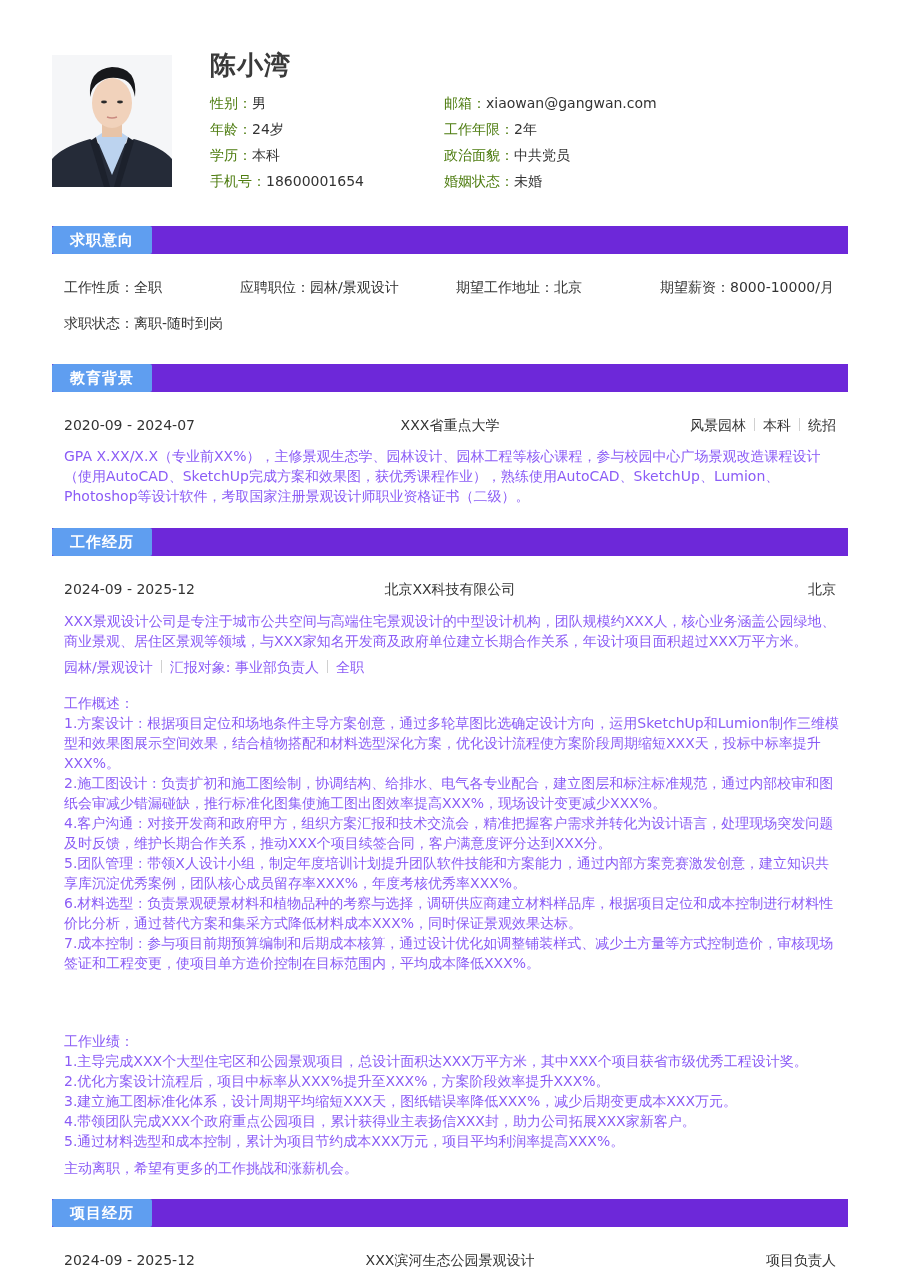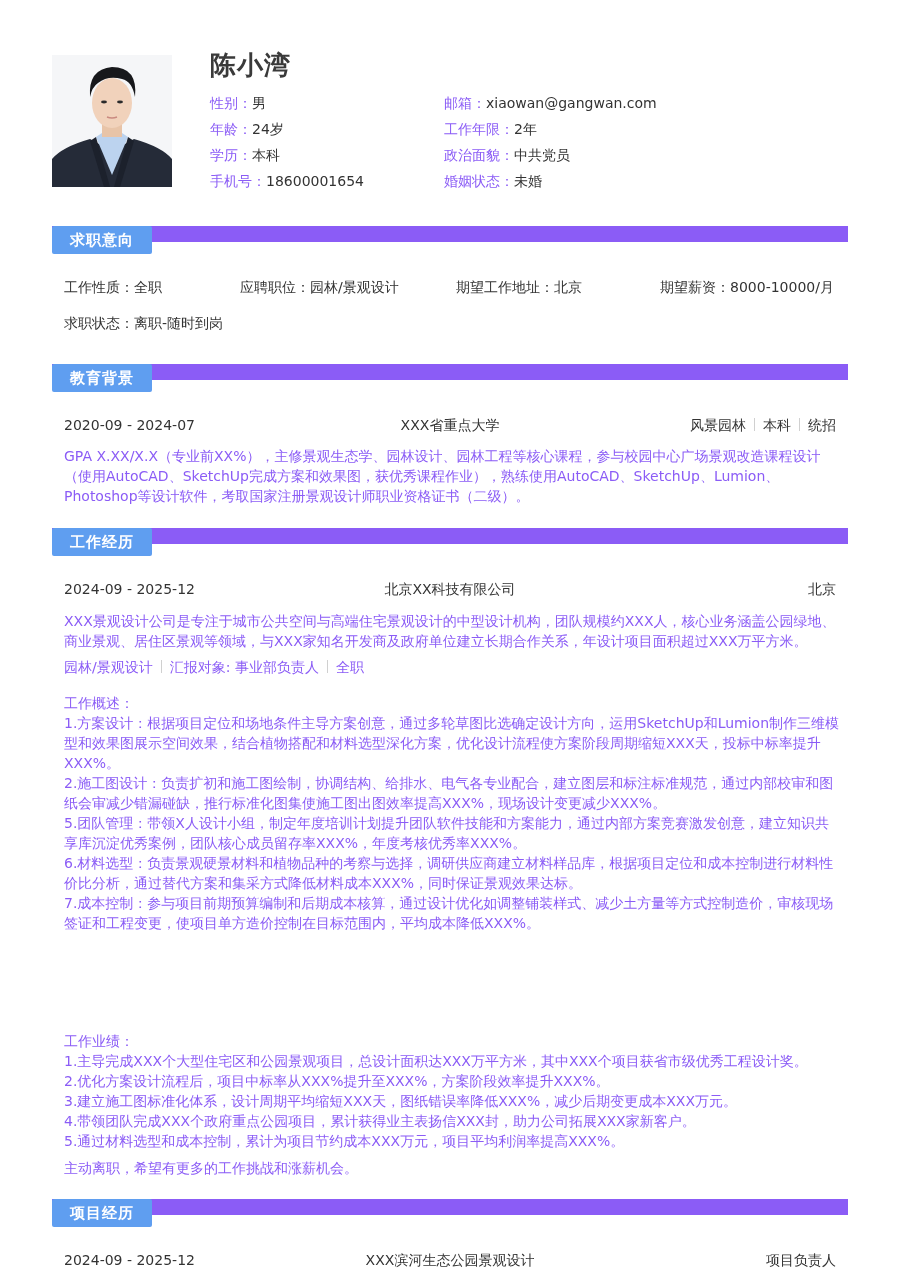--- a/index.html
+++ b/index.html
@@ -7,23 +7,23 @@
   body { font-family: "DejaVu Sans", "Liberation Sans", sans-serif; color: #333333; font-size: 14px; position: relative; }
 
   .photo { position: absolute; left: 52px; top: 55px; width: 120px; height: 132px; background: #f6f7f9; overflow: hidden; }
   .photo svg { display: block; }
 
   .name { position: absolute; left: 210px; top: 48px; font-size: 26px; font-weight: bold; color: #3a3a3a; letter-spacing: 1px; }
   .info-col { position: absolute; top: 92px; }
   .info-col.left { left: 210px; }
   .info-col.right { left: 444px; }
   .info-row { height: 26px; line-height: 22px; font-size: 14px; color: #333; white-space: nowrap; }
-  .info-row .lbl { color: #8b5cf6; }
+  .info-row .lbl { color: #4d7c0f; }
 
-  .section-head { position: absolute; left: 52px; width: 796px; height: 16px; background: #8b5cf6; }
+  .section-head { position: absolute; left: 52px; width: 796px; height: 28px; background: #6d28d9; }
   .section-head .badge { position: absolute; left: 0; top: 0; height: 28px; width: 100px; background: #5f9ef0; color: #fff; font-weight: bold; font-size: 15px; line-height: 28px; text-align: center; border-radius: 2px; letter-spacing: 1px; }
 
   .row3 { position: absolute; left: 64px; width: 772px; height: 22px; line-height: 22px; font-size: 14px; }
   .row3 .l { position: absolute; left: 0; }
   .row3 .c { position: absolute; left: 0; right: 0; text-align: center; }
   .row3 .r { position: absolute; right: 0; }
   .sep { display: inline-block; width: 1px; height: 13px; background: #d0d0d0; margin: 0 8px; vertical-align: -1px; }
 
   .para { position: absolute; left: 64px; width: 776px; font-size: 14px; line-height: 20px; color: #8b5cf6; }
 
@@ -102,20 +102,21 @@
   <span class="c">北京XX科技有限公司</span>
   <span class="r">北京</span>
 </div>
 <div class="para" style="top:611px;">XXX景观设计公司是专注于城市公共空间与高端住宅景观设计的中型设计机构，团队规模约XXX人，核心业务涵盖公园绿地、商业景观、居住区景观等领域，与XXX家知名开发商及政府单位建立长期合作关系，年设计项目面积超过XXX万平方米。</div>
 <div class="para" style="top:657px;"><span>园林/景观设计</span><span class="sep"></span><span>汇报对象: 事业部负责人</span><span class="sep"></span><span>全职</span></div>
 
 <div class="para" style="top:693px;">
   <div>工作概述：</div>
   <div>1.方案设计：根据项目定位和场地条件主导方案创意，通过多轮草图比选确定设计方向，运用SketchUp和Lumion制作三维模型和效果图展示空间效果，结合植物搭配和材料选型深化方案，优化设计流程使方案阶段周期缩短XXX天，投标中标率提升XXX%。</div>
   <div>2.施工图设计：负责扩初和施工图绘制，协调结构、给排水、电气各专业配合，建立图层和标注标准规范，通过内部校审和图纸会审减少错漏碰缺，推行标准化图集使施工图出图效率提高XXX%，现场设计变更减少XXX%。</div>
+  <div>4.客户沟通：对接开发商和政府甲方，组织方案汇报和技术交流会，精准把握客户需求并转化为设计语言，处理现场突发问题及时反馈，维护长期合作关系，推动XXX个项目续签合同，客户满意度评分达到XXX分。</div>
   <div>5.团队管理：带领X人设计小组，制定年度培训计划提升团队软件技能和方案能力，通过内部方案竞赛激发创意，建立知识共享库沉淀优秀案例，团队核心成员留存率XXX%，年度考核优秀率XXX%。</div>
   <div>6.材料选型：负责景观硬景材料和植物品种的考察与选择，调研供应商建立材料样品库，根据项目定位和成本控制进行材料性价比分析，通过替代方案和集采方式降低材料成本XXX%，同时保证景观效果达标。</div>
   <div>7.成本控制：参与项目前期预算编制和后期成本核算，通过设计优化如调整铺装样式、减少土方量等方式控制造价，审核现场签证和工程变更，使项目单方造价控制在目标范围内，平均成本降低XXX%。</div>
 </div>
 
 <div class="para" style="top:1031px;">
   <div>工作业绩：</div>
   <div>1.主导完成XXX个大型住宅区和公园景观项目，总设计面积达XXX万平方米，其中XXX个项目获省市级优秀工程设计奖。</div>
   <div>2.优化方案设计流程后，项目中标率从XXX%提升至XXX%，方案阶段效率提升XXX%。</div>
   <div>3.建立施工图标准化体系，设计周期平均缩短XXX天，图纸错误率降低XXX%，减少后期变更成本XXX万元。</div>

